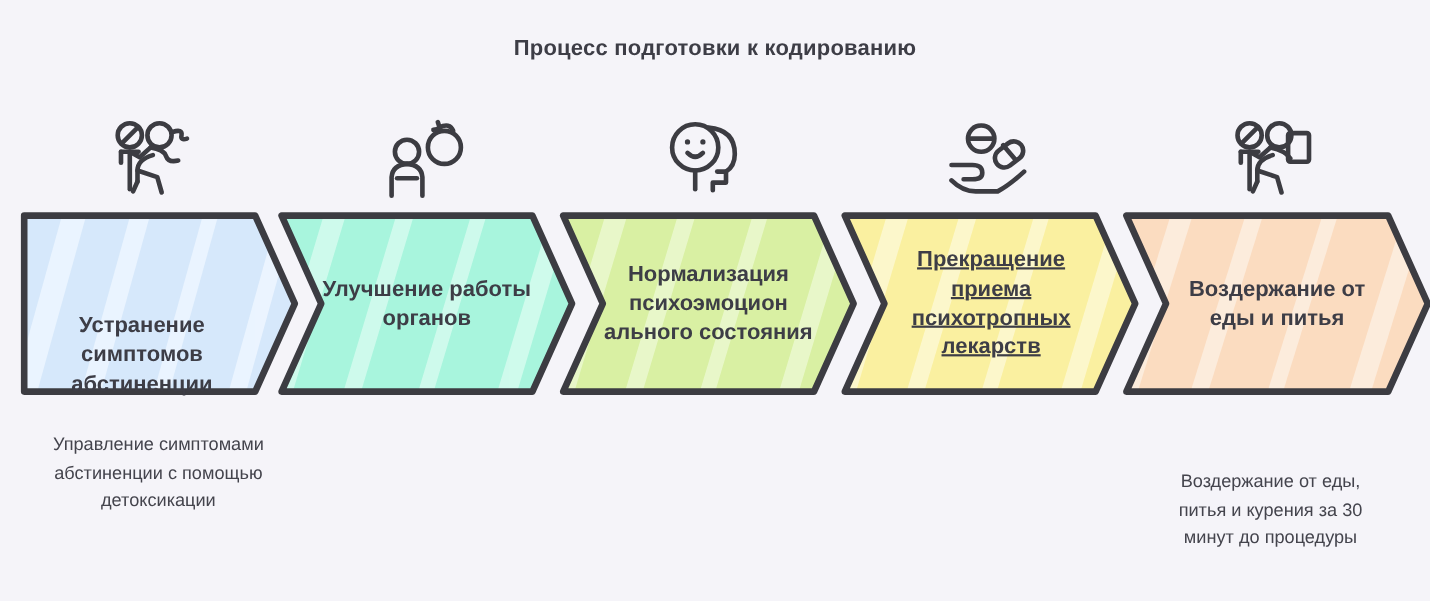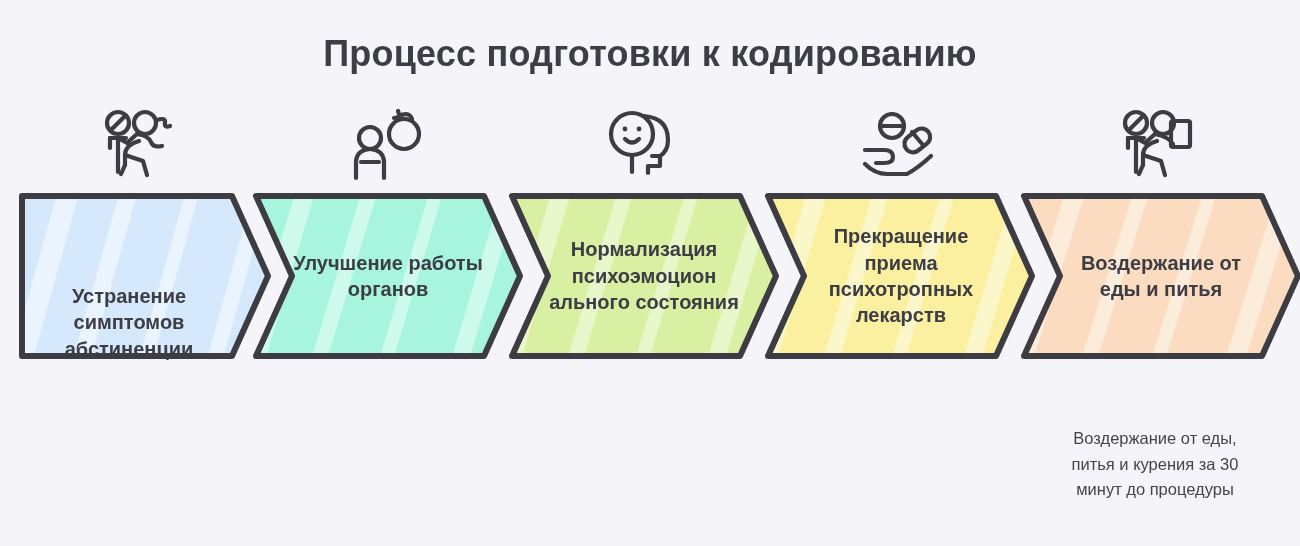--- a/index.html
+++ b/index.html
@@ -21,21 +21,21 @@
     height: 546px;
   }
 
   
   .title {
     position: absolute;
     top: 33px;
     left: 0;
     width: 1300px;
     text-align: center;
-    font-size: 36px;
+    font-size: 20px;
     font-weight: bold;
     color: #3d3d46;
     letter-spacing: 0.2px;
   }
 
   
   .steps {
     position: absolute;
     top: 105px;
     left: 0;
@@ -252,21 +252,21 @@
           <path d="M4,6 L232,6 L268,86 L232,166 L4,166 L40,86 Z" fill="#faf0a0"></path>
           <g clip-path="url(#clip4)" opacity="0.8">
             <path d="M-10,180 L44,0 L64,0 L10,180 Z" fill="#fdf9d6"></path>
             <path d="M56,180 L110,0 L126,0 L72,180 Z" fill="#fdf9d6"></path>
             <path d="M124,180 L178,0 L192,0 L138,180 Z" fill="#fdf9d6"></path>
             <path d="M196,180 L250,0 L268,0 L214,180 Z" fill="#fdf9d6"></path>
           </g>
           <path d="M4,6 L232,6 L268,86 L232,166 L4,166 L40,86 Z" fill="none" stroke="#3c3c42" stroke-width="6" stroke-linejoin="round" vector-effect="non-scaling-stroke"></path>
         </svg>
       </div>
-      <div class="chev-label" style="padding-left:26px; padding-right:22px;">
+      <div class="chev-label" style="padding-left:26px; padding-right:22px;text-decoration:underline;">
         <span>Прекращение приема психотропных лекарств</span>
       </div>
     </div>
 
     <div class="step" style="left:1020px; width:280px;">
       <div class="icon-wrap">
         <svg width="82" height="76" viewBox="0 0 82 76" fill="none" stroke="#3c3c42" stroke-width="4.2" stroke-linecap="round" stroke-linejoin="round">
           <circle cx="17" cy="16" r="11"></circle>
           <line x1="9.5" y1="23.5" x2="24.5" y2="8.5"></line>
           <circle cx="44" cy="16" r="11"></circle>
@@ -299,16 +299,17 @@
         </svg>
       </div>
       <div class="chev-label" style="padding-left:28px; padding-right:26px;">
         <span>Воздержание от еды и питья</span>
       </div>
     </div>
 
   </div>
 
   <div class="captions">
+    <div class="caption" style="left:40px; width:208px;">Управление симптомами абстиненции с помощью детоксикации</div>
     <div class="caption" style="left:1058px; width:194px;margin-top:34px;">Воздержание от еды, питья и курения за 30 минут до процедуры</div>
   </div>
 
 </div>
 
 </body></html>

